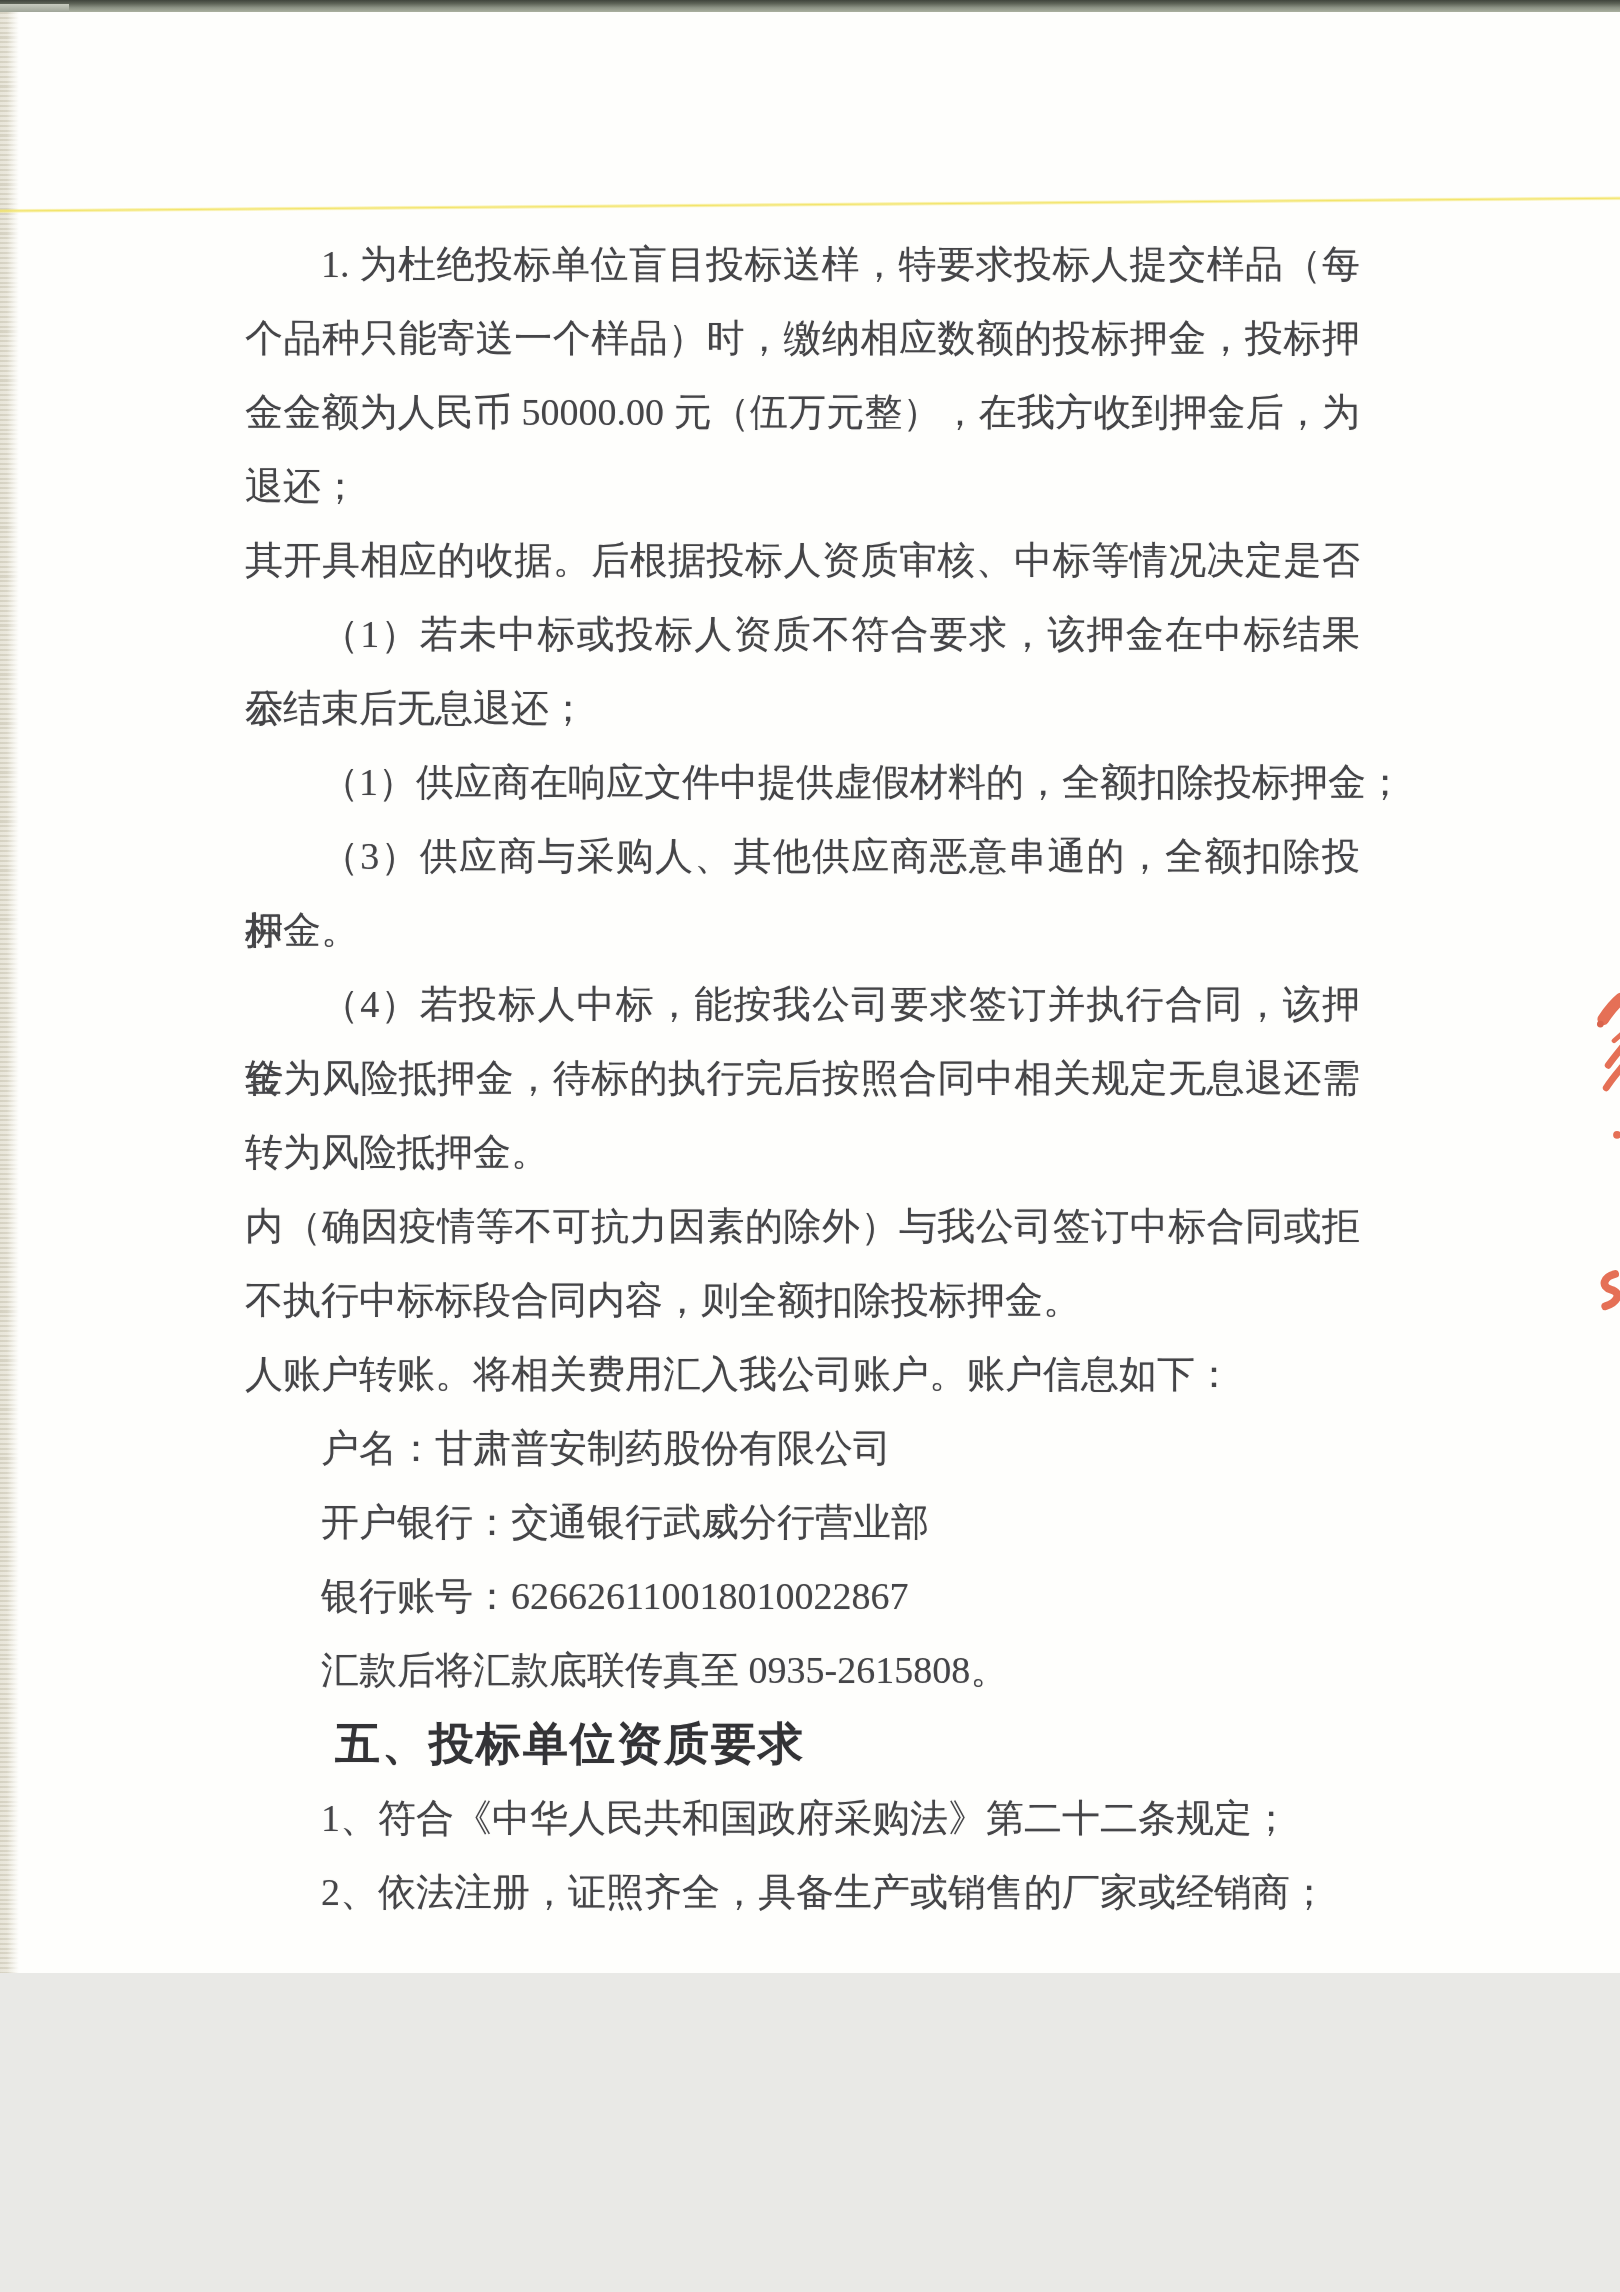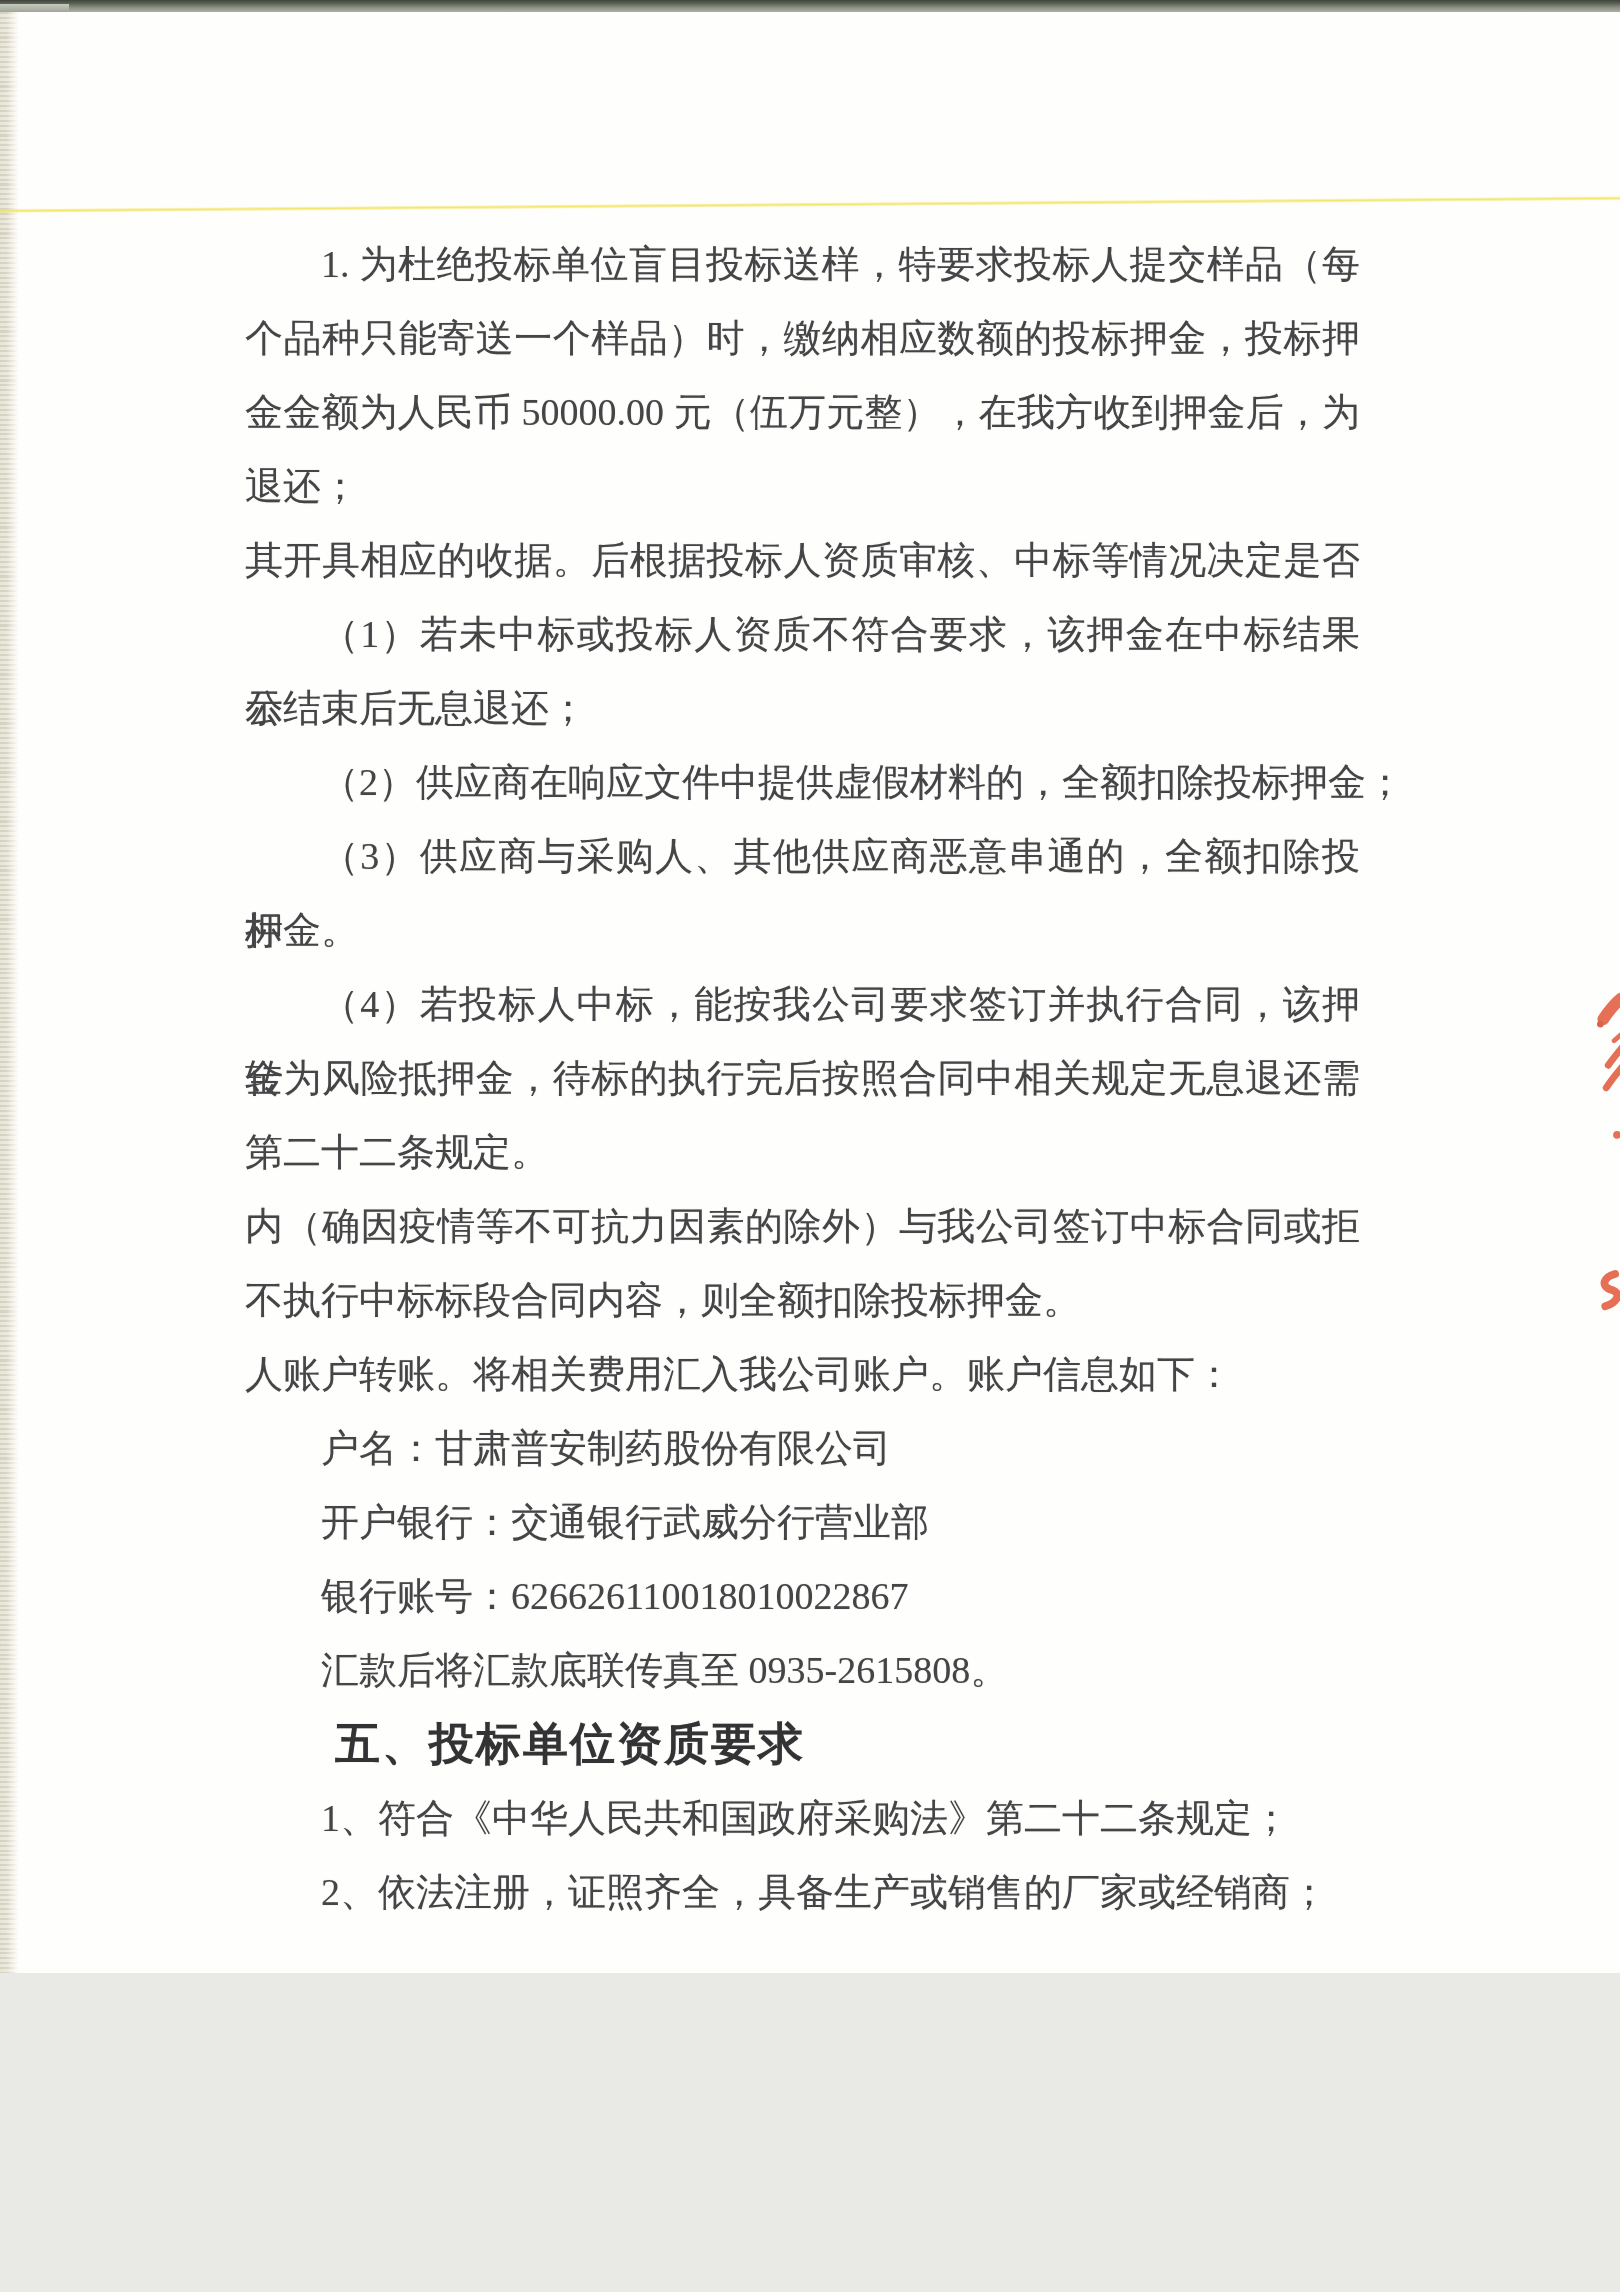--- a/index.html
+++ b/index.html
@@ -66,26 +66,26 @@
   <div class="highlight-line"></div>
 
   <div class="doc">
     <div class="ln ind jfy">1. 为杜绝投标单位盲目投标送样，特要求投标人提交样品（每</div>
     <div class="ln jfy">个品种只能寄送一个样品）时，缴纳相应数额的投标押金，投标押</div>
     <div class="ln jfy">金金额为人民币 50000.00 元（伍万元整），在我方收到押金后，为</div>
     <div class="ln">退还；</div>
     <div class="ln jfy">其开具相应的收据。后根据投标人资质审核、中标等情况决定是否</div>
     <div class="ln ind jfy">（1）若未中标或投标人资质不符合要求，该押金在中标结果公</div>
     <div class="ln">示结束后无息退还；</div>
-    <div class="ln ind">（2）供应商在响应文件中提供虚假材料的，全额扣除投标押金；</div>
+    <div class="ln ind">（1）供应商在响应文件中提供虚假材料的，全额扣除投标押金；</div>
     <div class="ln ind jfy">（3）供应商与采购人、其他供应商恶意串通的，全额扣除投标</div>
     <div class="ln">押金。</div>
     <div class="ln ind jfy">（4）若投标人中标，能按我公司要求签订并执行合同，该押金</div>
     <div class="ln jfy">转为风险抵押金，待标的执行完后按照合同中相关规定无息退还需</div>
-    <div class="ln">第二十二条规定。</div>
+    <div class="ln">转为风险抵押金。</div>
     <div class="ln jfy">内（确因疫情等不可抗力因素的除外）与我公司签订中标合同或拒</div>
     <div class="ln">不执行中标标段合同内容，则全额扣除投标押金。</div>
     <div class="ln">人账户转账。将相关费用汇入我公司账户。账户信息如下：</div>
     <div class="ln ind">户名：甘肃普安制药股份有限公司</div>
     <div class="ln ind">开户银行：交通银行武威分行营业部</div>
     <div class="ln ind">银行账号：626626110018010022867</div>
     <div class="ln ind">汇款后将汇款底联传真至 0935-2615808。</div>
     <div class="ln ind hd">五、投标单位资质要求</div>
     <div class="ln ind">1、符合《中华人民共和国政府采购法》第二十二条规定；</div>
     <div class="ln ind">2、依法注册，证照齐全，具备生产或销售的厂家或经销商；</div>

